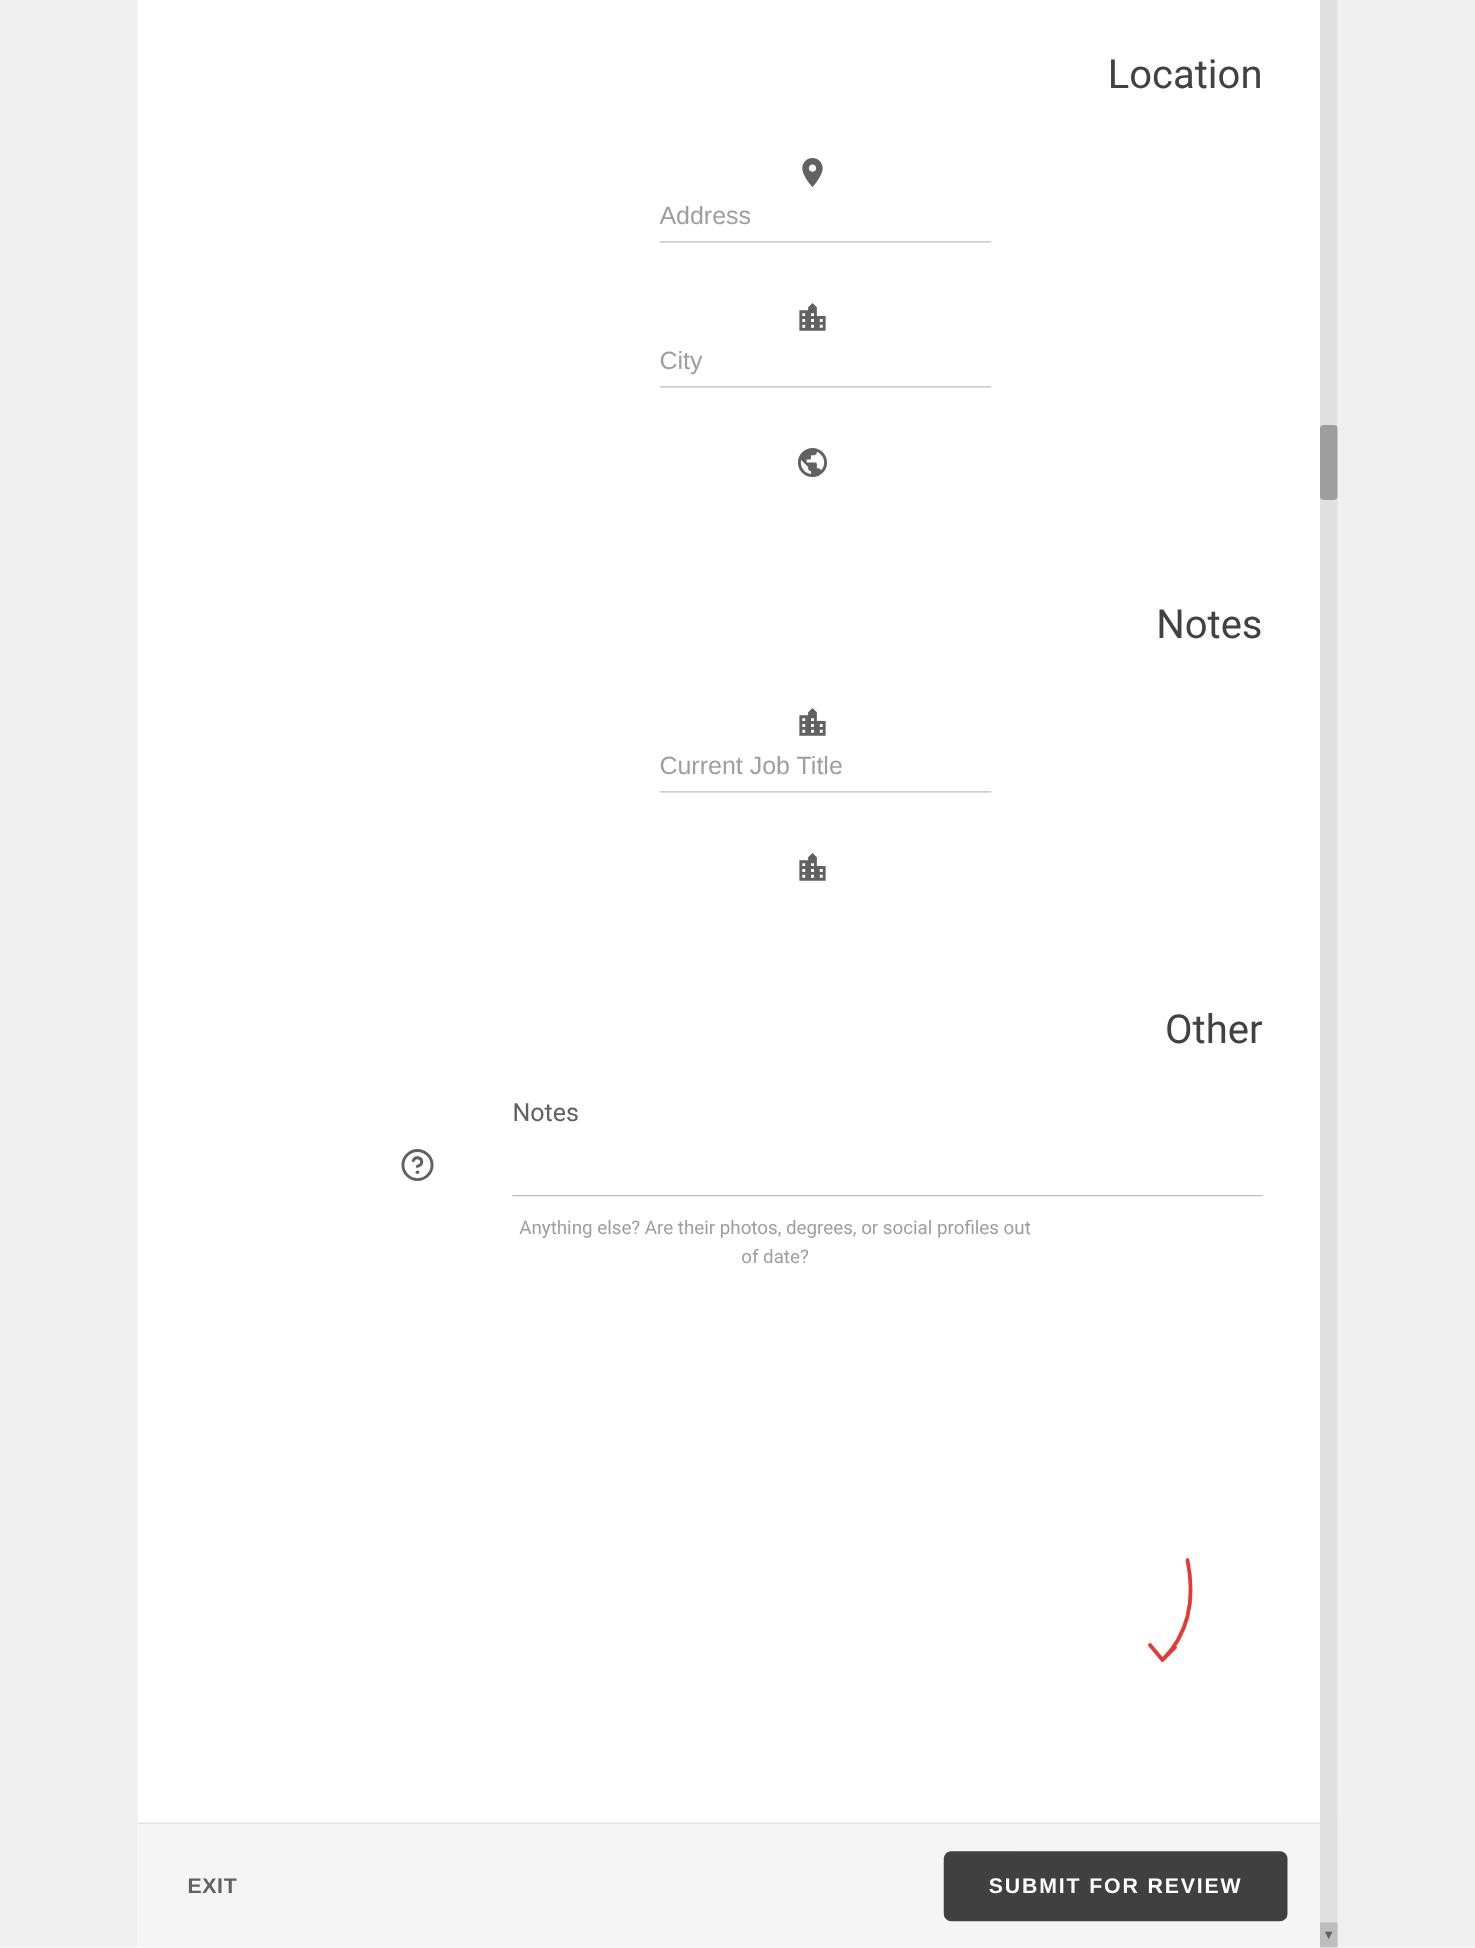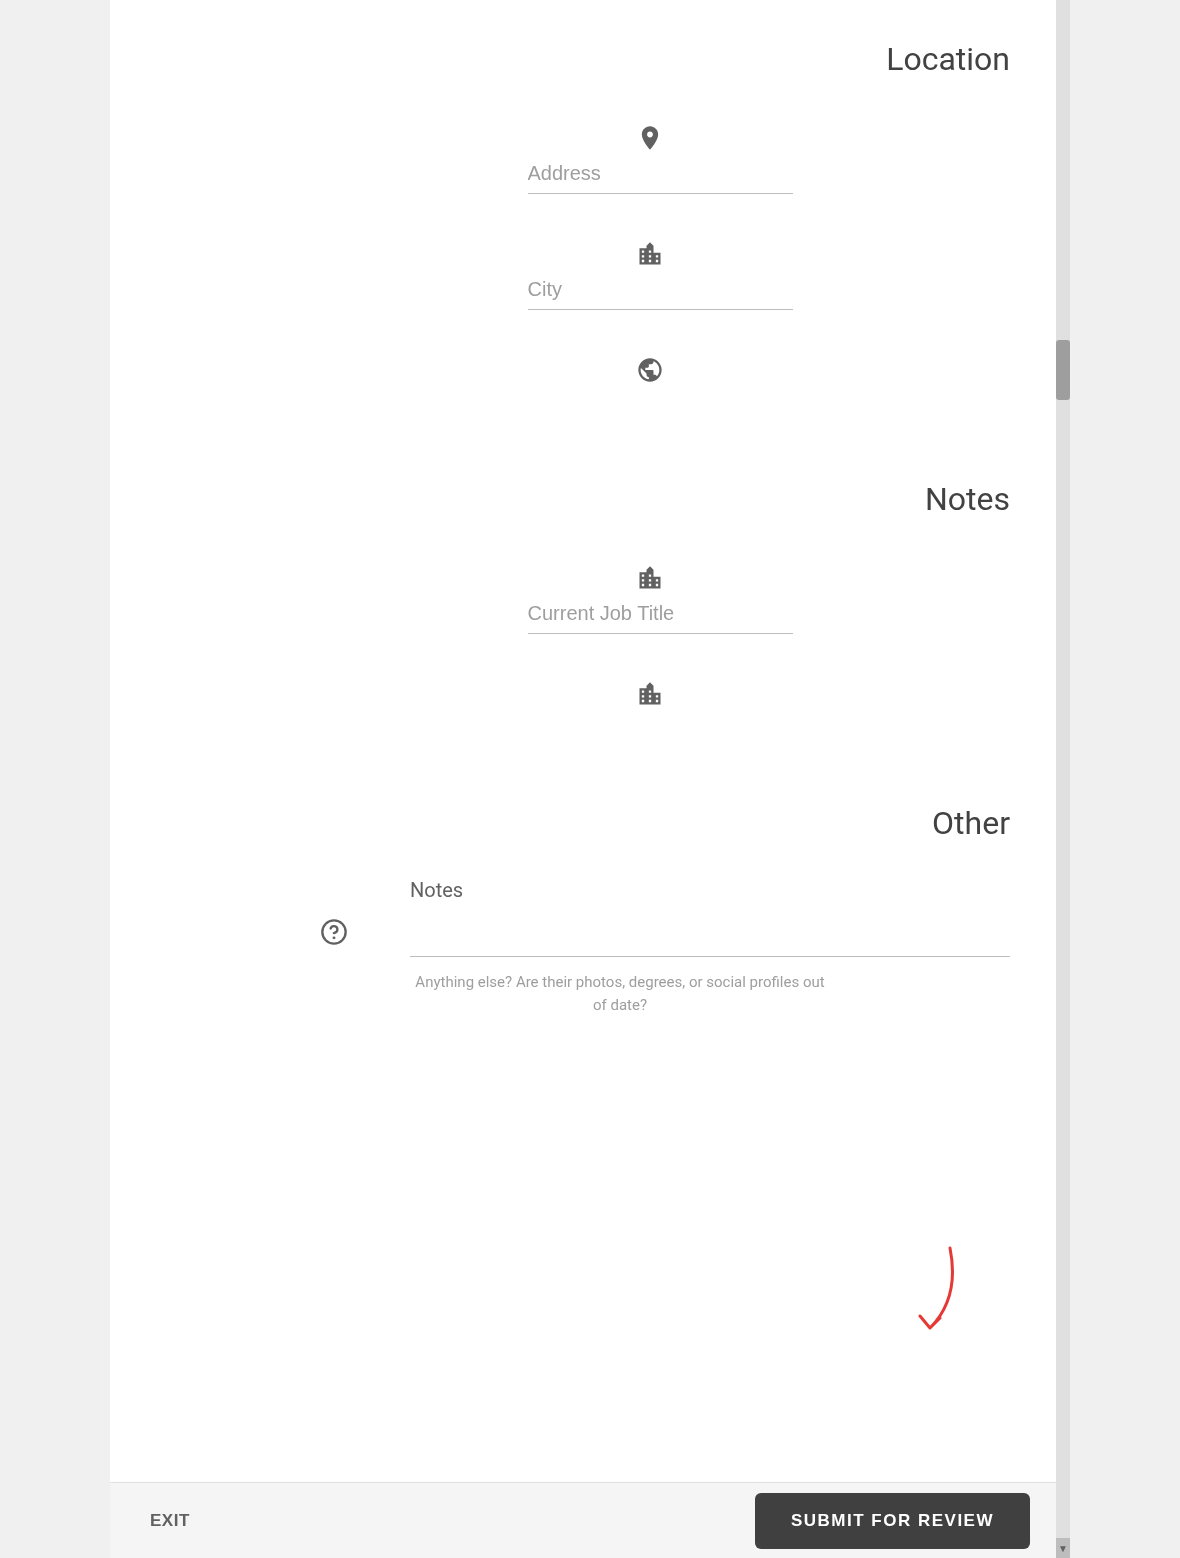--- a/index.html
+++ b/index.html
@@ -155,21 +155,21 @@
     .red-arrow {
       position: absolute;
       right: 100px;
       bottom: 200px;
       width: 80px;
       height: 120px;
     }
 
     
     .footer {
-      height: 76px;
+      height: 100px;
       background: #f5f5f5;
       display: flex;
       align-items: center;
       justify-content: space-between;
       padding: 0 40px;
       border-top: 1px solid #e0e0e0;
       flex-shrink: 0;
     }
 
     .exit-btn {

